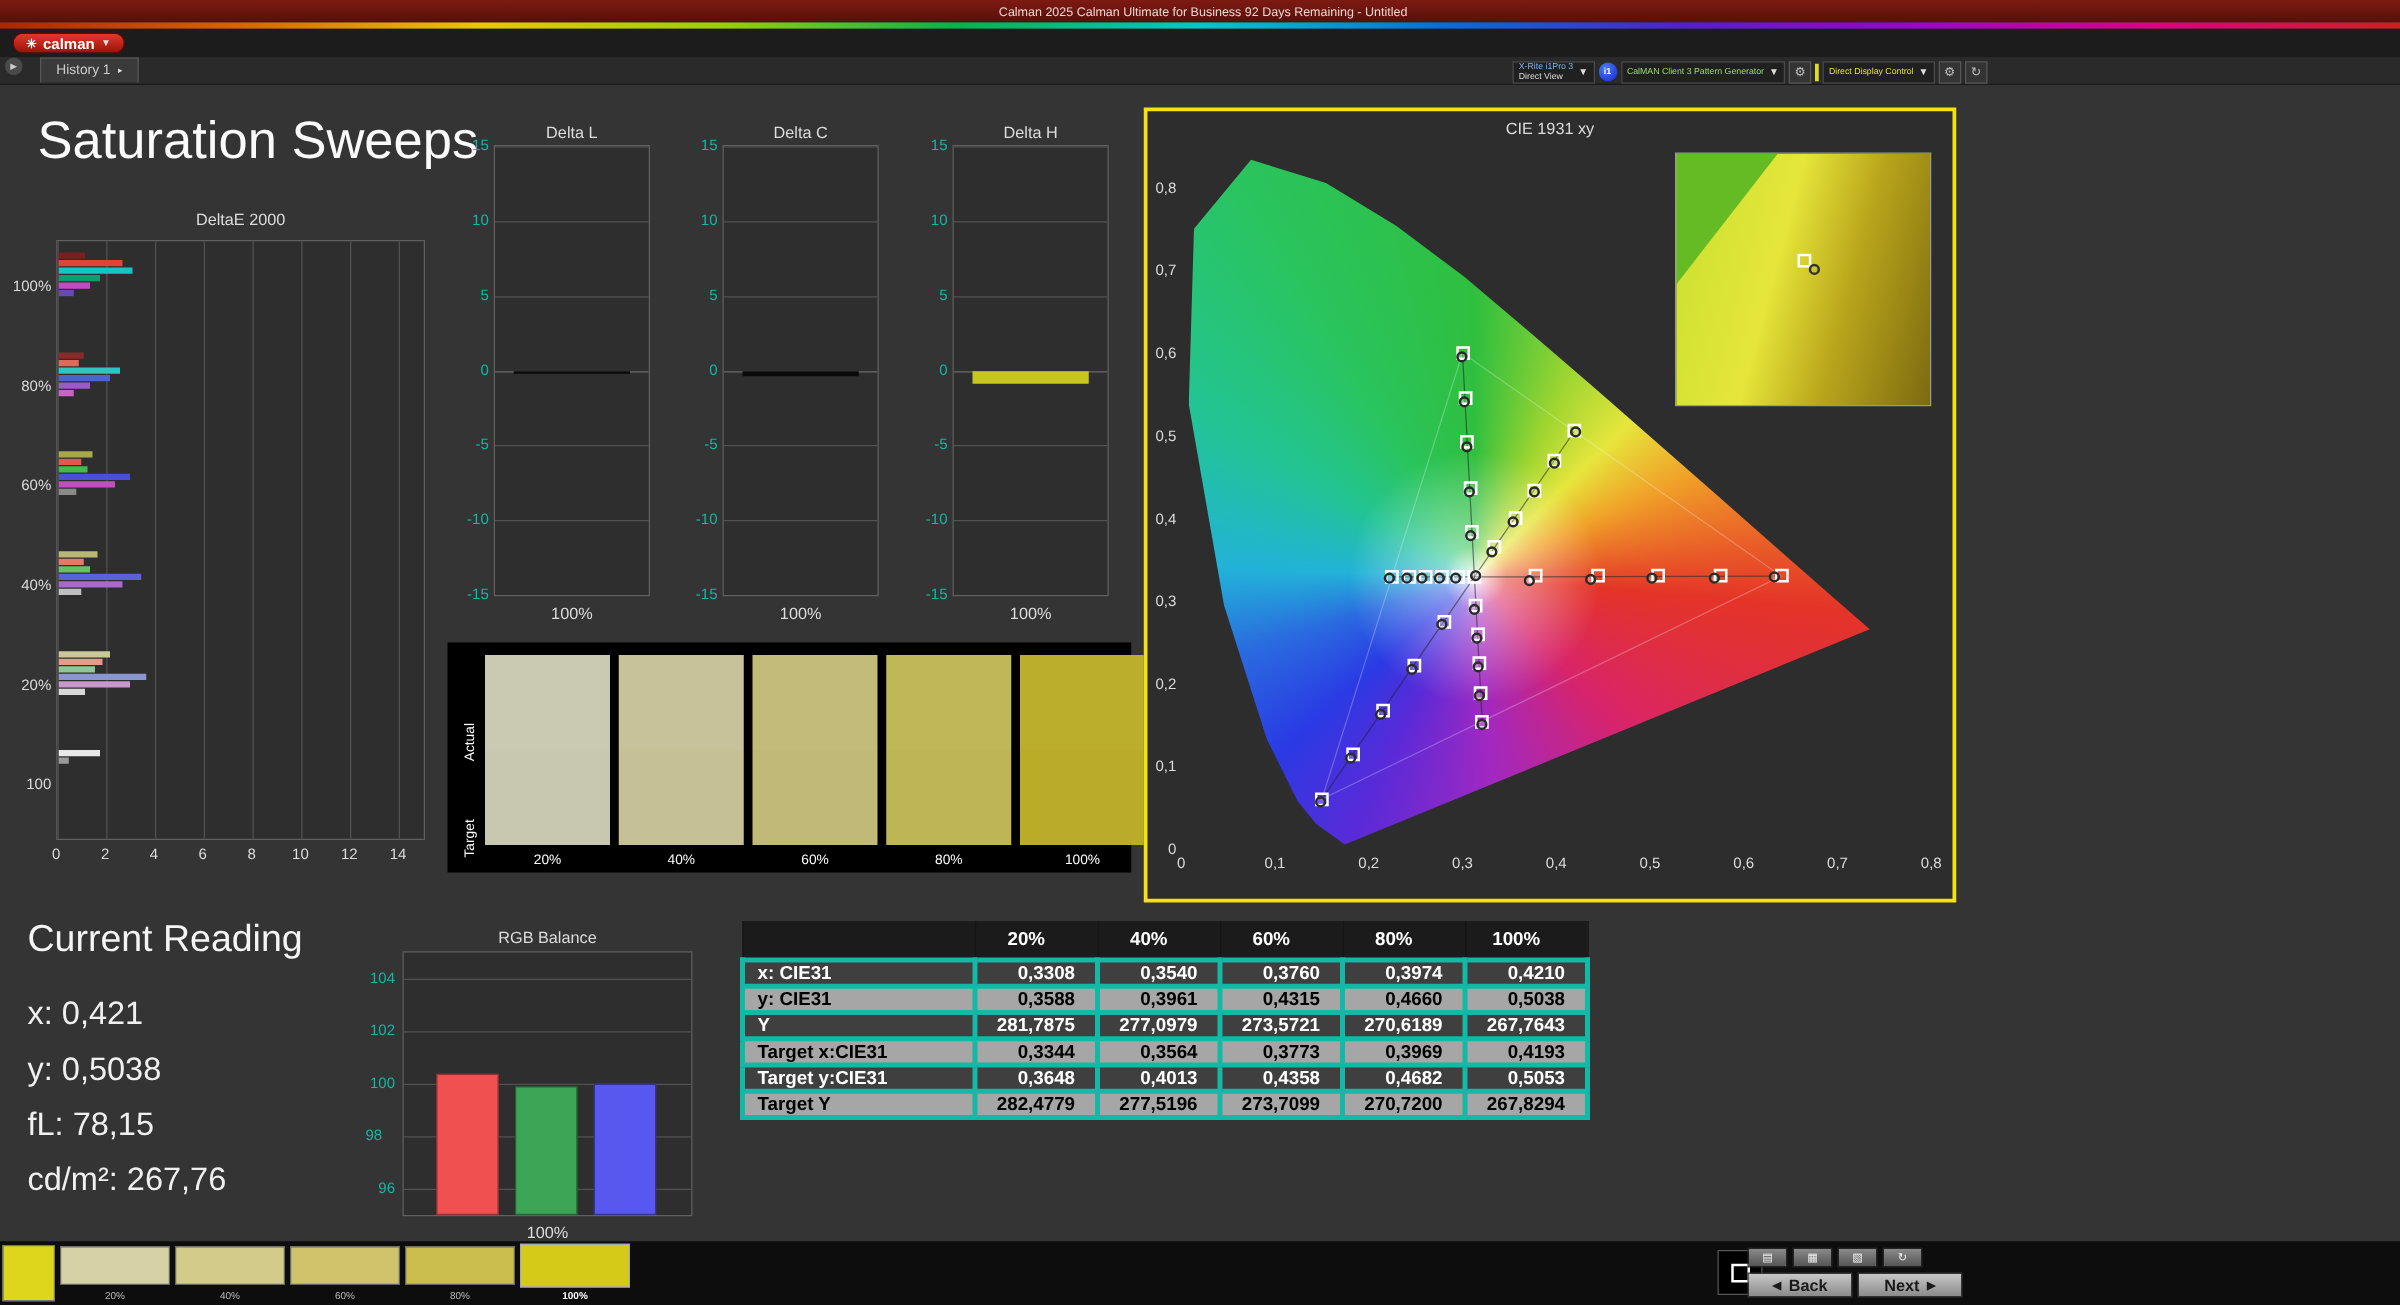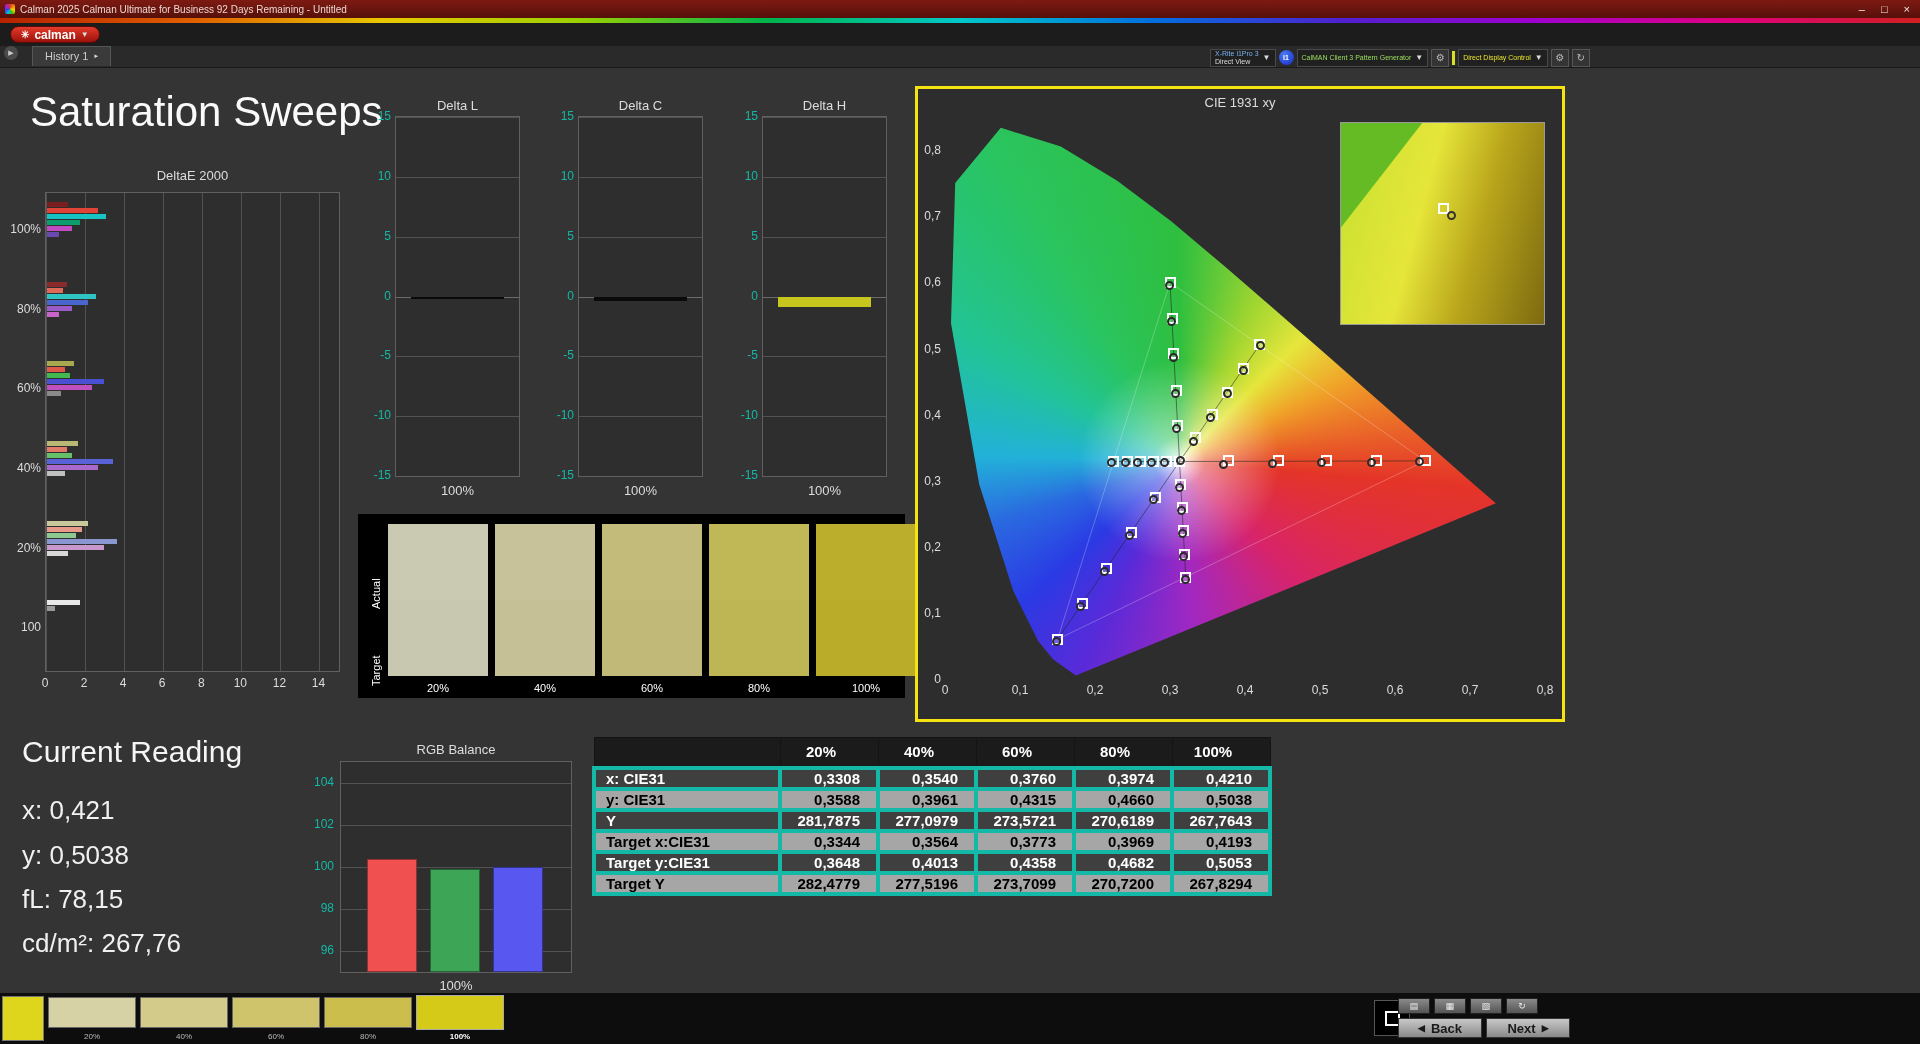--- a/index.html
+++ b/index.html
@@ -2,21 +2,21 @@
 <html><head>
 <meta charset="utf-8">
 <style>
   * { box-sizing: border-box; margin: 0; padding: 0; }
   html,body { width:1920px; height:1044px; overflow:hidden; background:#343434;
     font-family:"Liberation Sans", sans-serif; position:relative; }
 
   
   .titlebar{position:absolute;left:0;top:0;width:1920px;height:18px;
     background:linear-gradient(#7d1a12,#56100a);display:flex;align-items:center;
-    color:#ecd6d0;font-size:10px;padding-left:5px;gap:5px;}
+    color:#ecd6d0;font-size:10px;padding-left:5px;gap:5px;flex-direction:column;}
   .app-icon{width:10px;height:10px;border-radius:2px;
     background:conic-gradient(#e03030,#ee8800,#eedd00,#44bb00,#00bbee,#3344ee,#aa22cc,#e03030);}
   .win-controls{margin-left:auto;display:flex;gap:16px;padding-right:10px;color:#f5eaea;font-size:11px;}
   .win-controls span{cursor:default;}
   .rainbow{position:absolute;left:0;top:18px;width:1920px;height:5px;
     background:linear-gradient(90deg,#b42200,#e06000,#e8c800,#9cd000,#00b44c,#00c8c8,#0070e0,#5020d0,#a000d0,#e00080,#d02020);}
   .toolbar{position:absolute;left:0;top:23px;width:1920px;height:23px;background:#1c1c1c;
     display:flex;align-items:center;}
   .logo-pill{margin-left:10px;height:17px;background:linear-gradient(#e23a2a,#9c120a);
     border:1px solid #5a0a06;border-radius:9px;color:#fff;font-weight:bold;font-size:12px;
@@ -453,27 +453,27 @@
     <div class="inset-circle"></div>
   </div>
 </div>
 
 <div class="cr-title">Current Reading</div>
 <div class="cr-line" style="top:795px;">x: 0,421</div>
 <div class="cr-line" style="top:840px;">y: 0,5038</div>
 <div class="cr-line" style="top:884px;">fL: 78,15</div>
 <div class="cr-line" style="top:928px;">cd/m²: 267,76</div>
 
-<div style="position:absolute;left:302px;top:742px;width:272px;height:252px;">
+<div style="position:absolute;left:284px;top:742px;width:272px;height:252px;">
   <div class="chart-title" style="left:38px;top:0;width:232px;">RGB Balance</div>
   <div style="position:absolute;left:0;top:19px;width:34px;height:212px;">
       <div class="dytick" style="top: 14px;">104</div>
       <div class="dytick" style="top: 56px;">102</div>
       <div class="dytick" style="top: 98px;">100</div>
-      <div class="dytick" style="top: 140px;">98</div>
+      <div class="dytick" style="top: 140px; text-align: center;">98</div>
       <div class="dytick" style="top: 182px;">96</div>
     </div>
   <div class="plot" style="left:38px;top:19px;width:232px;height:212px;">
       <div class="hgrid" style="top: 21px;"></div>
       <div class="hgrid" style="top: 63px;"></div>
       <div class="hgrid" style="top: 105px;"></div>
       <div class="hgrid" style="top: 147px;"></div>
       <div class="hgrid" style="top: 189px;"></div>
       <div style="position: absolute; left: 26px; width: 50px; top: 96.6px; height: 113.4px; background: rgb(240, 80, 80); border: 1px solid rgba(0, 0, 0, 0.4);"></div>
       <div style="position: absolute; left: 89px; width: 50px; top: 107.1px; height: 102.9px; background: rgb(61, 165, 86); border: 1px solid rgba(0, 0, 0, 0.4);"></div>

